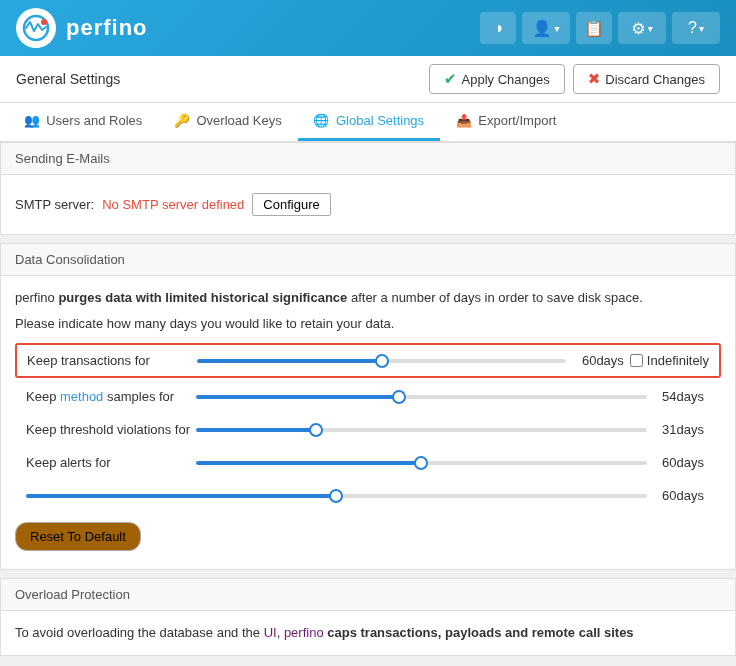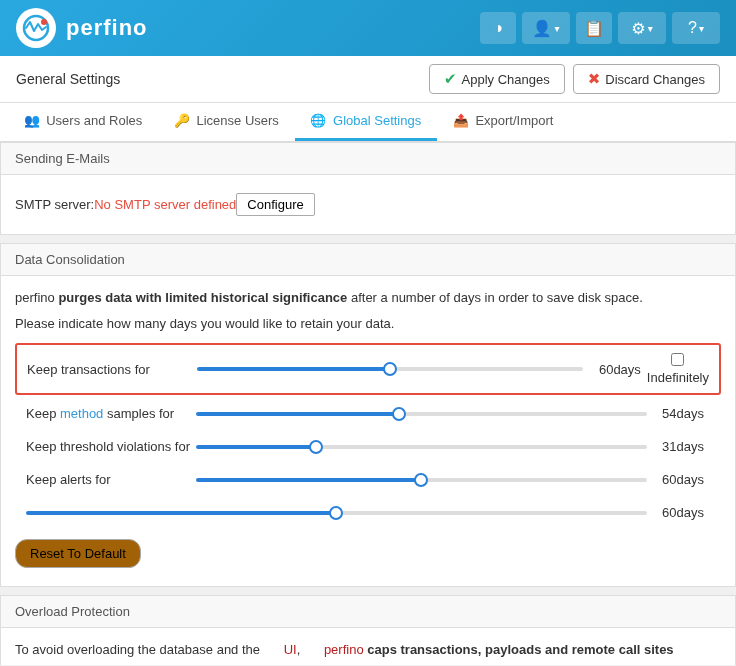--- a/index.html
+++ b/index.html
@@ -107,20 +107,21 @@
       padding: 8px 14px;
       font-size: 13px;
       color: #555;
     }
     .section-body { padding: 12px 14px; }
 
     
     .smtp-row {
       display: flex;
       align-items: center;
+      gap: 8px;
       padding: 6px 0;
     }
     .smtp-label { color: #333; }
     .smtp-no-server { color: #e74c3c; }
     .btn-configure {
       border: 1px solid #aaa;
       background: white;
       border-radius: 2px;
       padding: 3px 10px;
       cursor: pointer;
@@ -168,39 +169,38 @@
       text-align: right;
       font-size: 13px;
       color: #333;
     }
     .slider-unit { color: #333; font-size: 13px; margin-right: 6px; }
     .indefinitely-wrap {
       display: flex;
       align-items: center;
       gap: 4px;
       white-space: nowrap;
-      flex-direction: column;
     }
     .indefinitely-wrap input[type=checkbox] { cursor: pointer; }
     .indefinitely-label { font-size: 13px; }
 
     
     .reset-btn {
       border: 1px solid #aaa;
       background: #a16207;
       border-radius: 12px;
       padding: 6px 14px;
       cursor: pointer;
       font-size: 13px;
       margin: 10px 0 6px 0;
     }
 
     
     .overload-text { font-size: 13px; color: #333; line-height: 1.5; }
-    .overload-text a { color: #b91c1c; text-decoration: none; margin-left: 20px; }
+    .overload-text a { color: #701a75; text-decoration: none; }
 
     
     .scroll-container {
       overflow-y: scroll;
       height: calc(666px - 56px - 45px - 42px);
     }
     .scroll-container::-webkit-scrollbar { width: 10px; }
     .scroll-container::-webkit-scrollbar-track { background: #f0f0f0; }
     .scroll-container::-webkit-scrollbar-thumb { background: #bbb; border-radius: 4px; }
   </style>
@@ -254,21 +254,21 @@
   </div>
 </div>
 
 <div class="tabs">
   <div class="tab">
     <span>👥</span>
     <span>Users and Roles</span>
   </div>
   <div class="tab">
     <span>🔑</span>
-    <span>License Users</span>
+    <span>Overload Keys</span>
   </div>
   <div class="tab active">
     <span>🌐</span>
     <span>Global Settings</span>
   </div>
   <div class="tab">
     <span>📤</span>
     <span>Export/Import</span>
   </div>
 </div>

